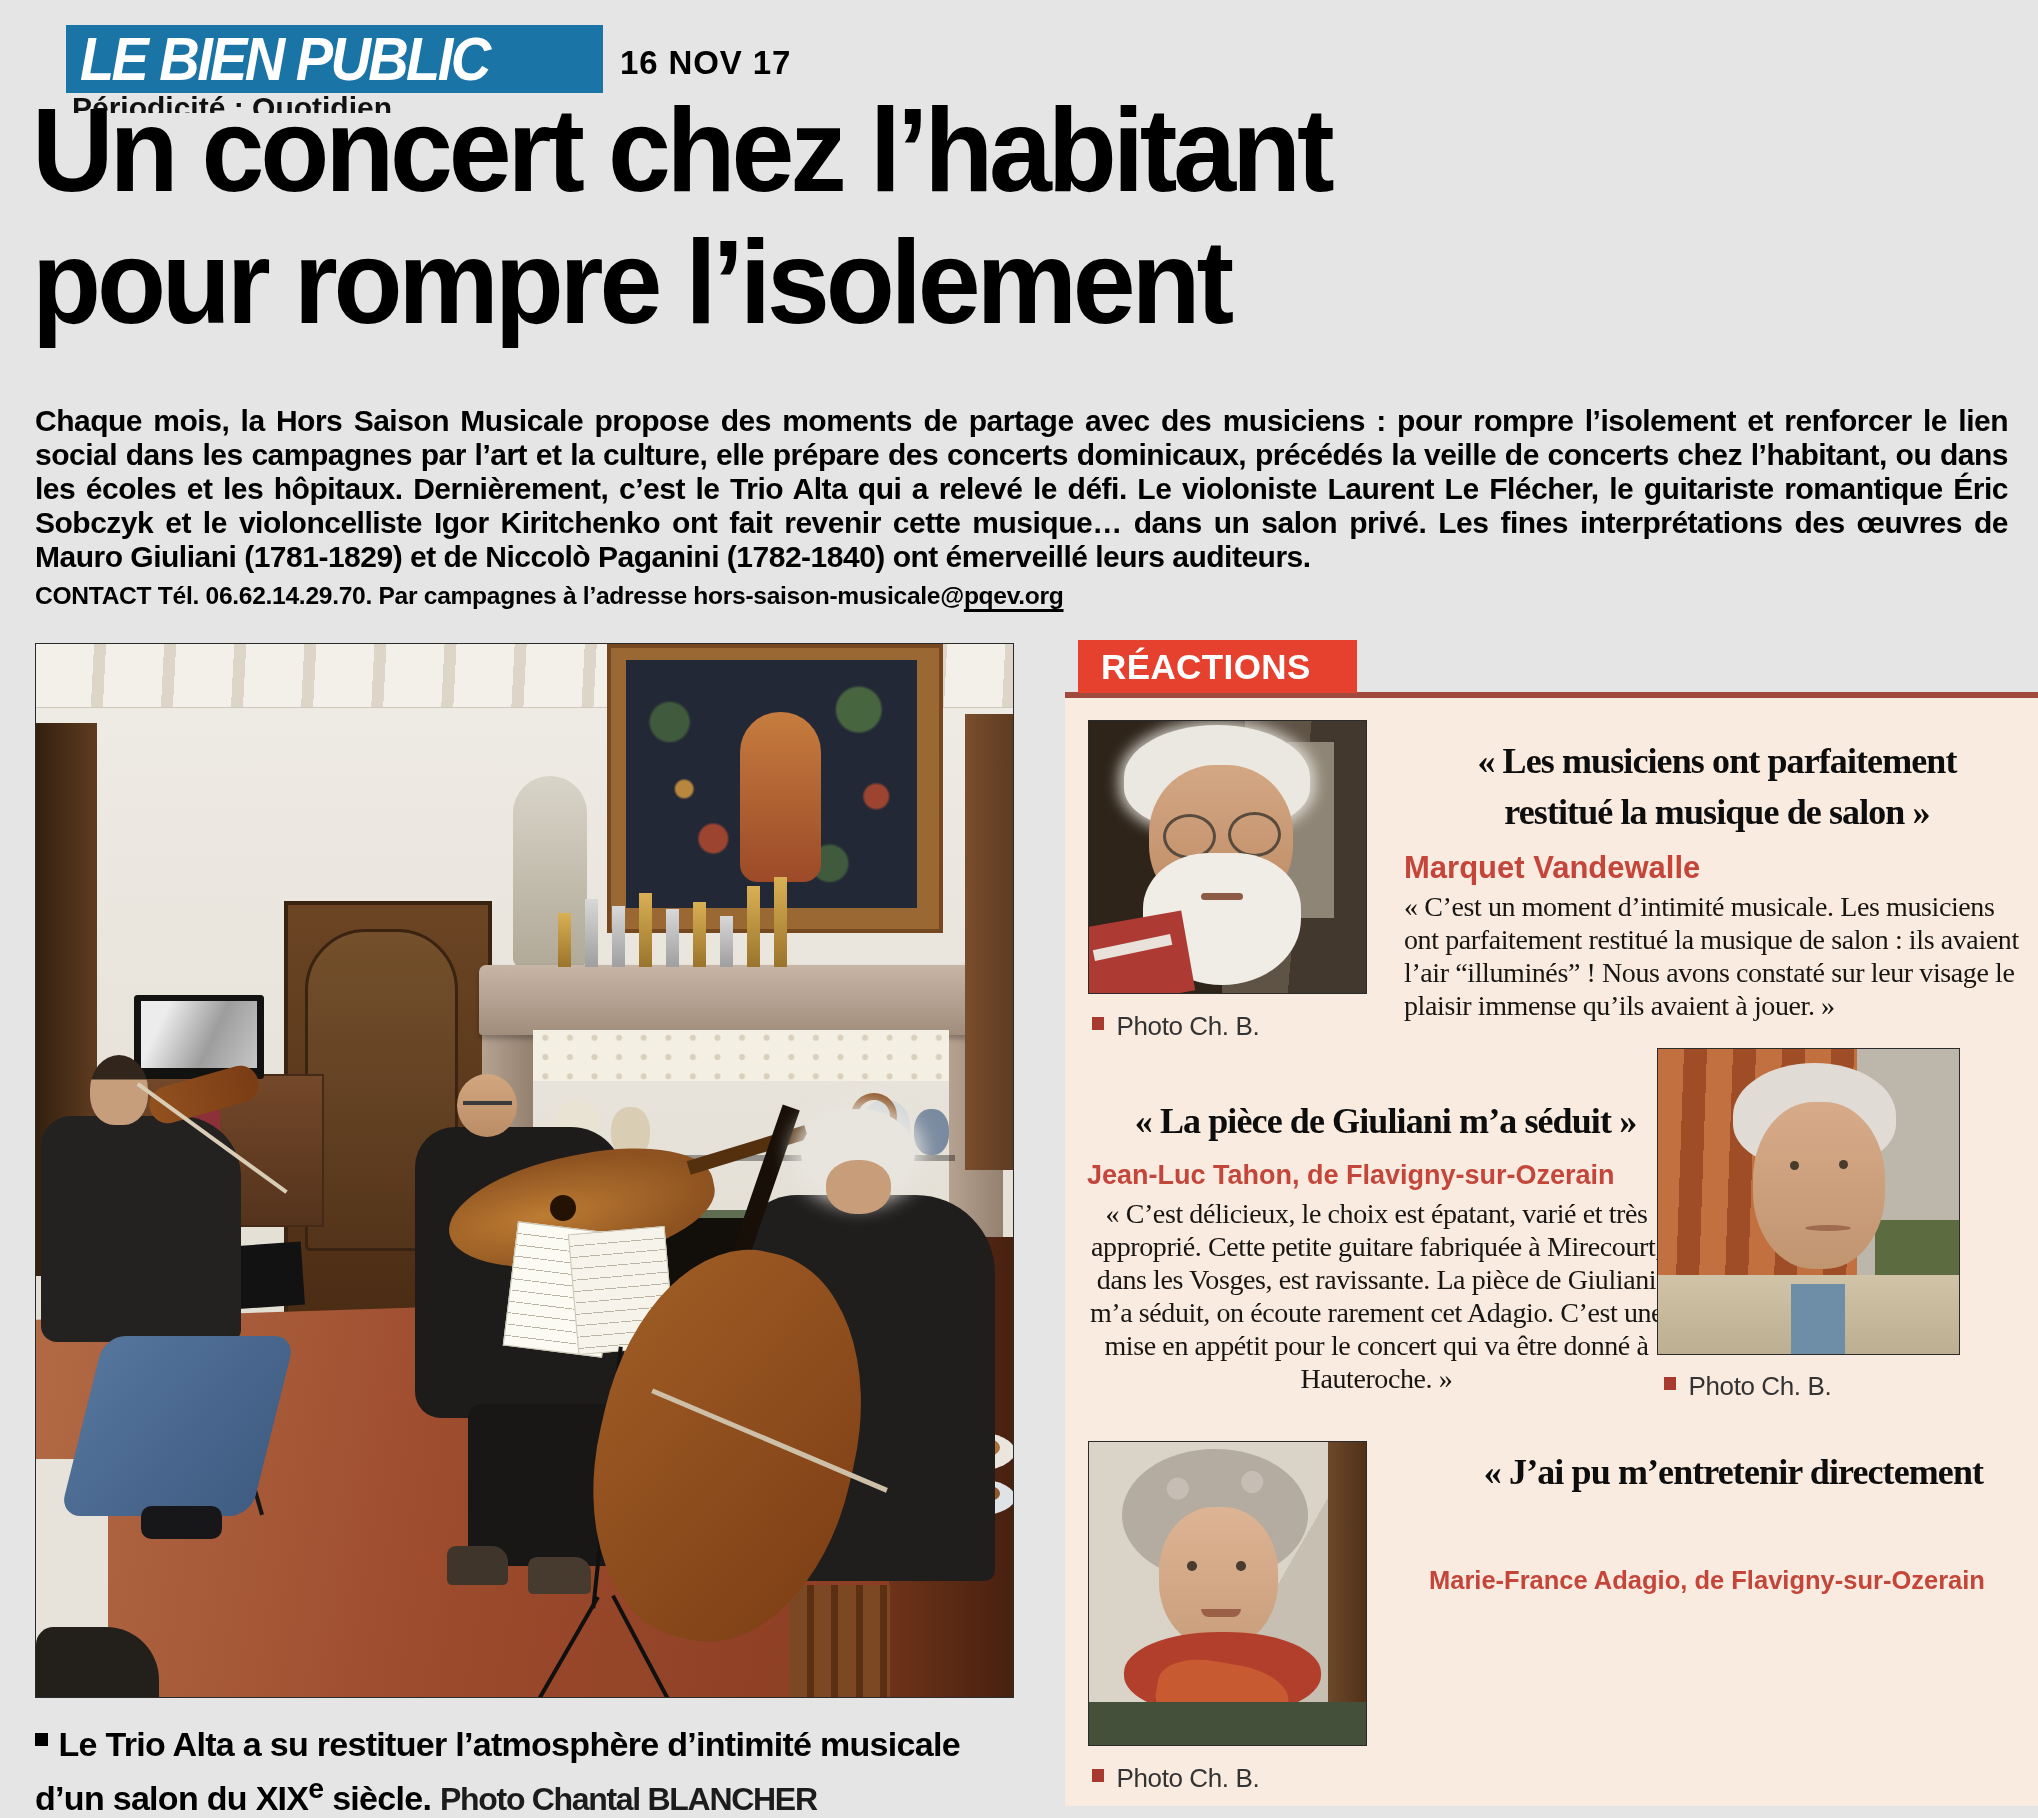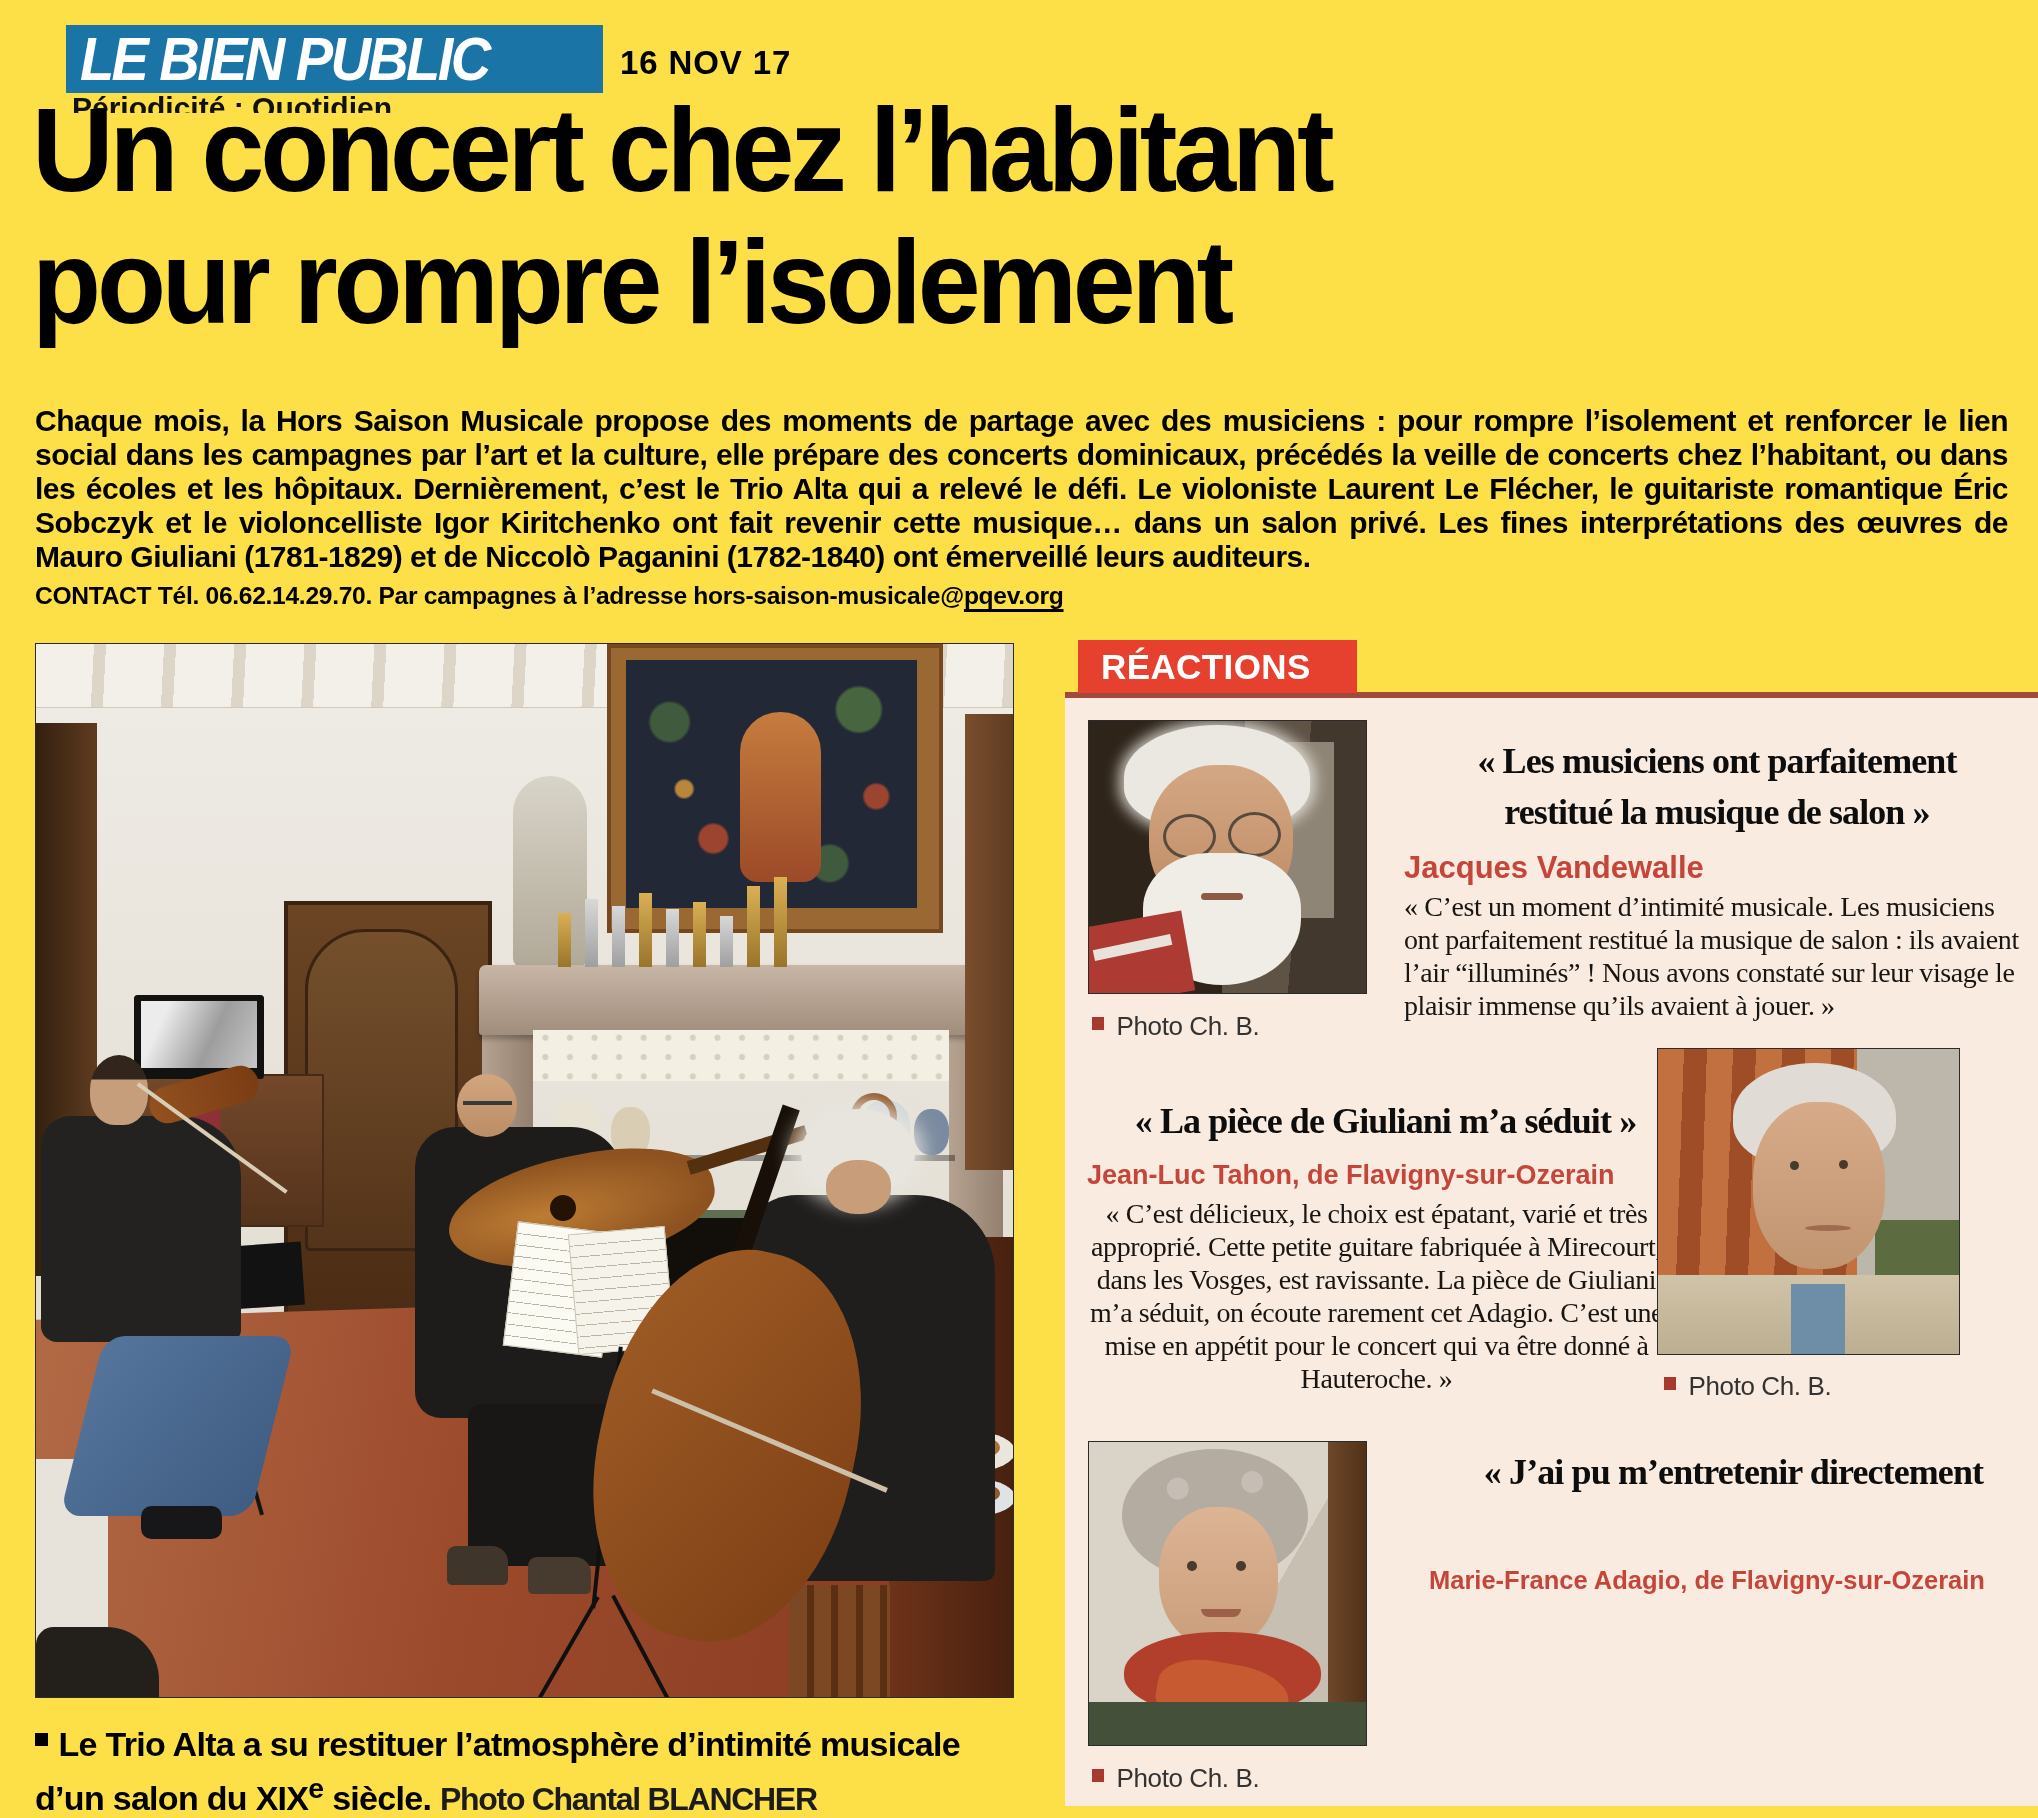--- a/index.html
+++ b/index.html
@@ -1,17 +1,17 @@
 <!DOCTYPE html>
 <html style="font-size:14px"><head>
 <meta charset="utf-8">
 <title>Le Bien Public — article</title>
 <style>
   html,body{margin:0;padding:0;background:#ffffff;}
-  .page{position:relative;width:2038px;height:1819px;background:#fde047;overflow:hidden;
+  .page{position:relative;width:2038px;height:1819px;background:#e5e5e5;overflow:hidden;
         font-family:"Liberation Sans",sans-serif;color:#000;}
   .abs{position:absolute;}
 
   
   .logo{left:66px;top:24.6px;width:537px;height:68px;background:#1b74a6;display:flex;align-items:center;}
   .logo-text{font-style:italic;font-weight:bold;font-size:56px;color:#ffffff;letter-spacing:-2.6px;
              padding-left:14px;transform:scaleY(1.08);white-space:nowrap;}
   .date{left:620px;top:44px;font-size:33px;font-weight:bold;letter-spacing:0.9px;white-space:nowrap;}
   .periodicity{left:72px;top:91px;width:562px;height:22px;overflow:hidden;font-size:30px;font-weight:bold;color:#111;}
 
@@ -310,21 +310,21 @@
     <div class="abs p1-red"></div>
     <div class="abs p1-stripe"></div>
   </div>
   <div class="abs pcap cap1">
     <span class="sq-red"></span><span>Photo Ch. B.</span>
   </div>
   <div class="abs rx-head center h1a">
     <div>« Les musiciens ont parfaitement</div>
     <div>restitué la musique de salon »</div>
   </div>
-  <div class="abs rx-name n1">Jacques Vandewalle</div>
+  <div class="abs rx-name n1">Marquet Vandewalle</div>
   <div class="abs rx-body b1">« C’est un moment d’intimité musicale. Les musiciens ont parfaitement restitué la musique de salon : ils avaient l’air “illuminés” ! Nous avons constaté sur leur visage le plaisir immense qu’ils avaient à jouer. »</div>
 
   <div class="abs rx-head h2a">
     <div>« La pièce de Giuliani m’a séduit »</div>
   </div>
   <div class="abs rx-name n2">Jean-Luc Tahon, de Flavigny-sur-Ozerain</div>
   <div class="abs rx-body b2">« C’est délicieux, le choix est épatant, varié et très approprié. Cette petite guitare fabriquée à Mirecourt, dans les Vosges, est ravissante. La pièce de Giuliani m’a séduit, on écoute rarement cet Adagio. C’est une mise en appétit pour le concert qui va être donné à Hauteroche. »</div>
   <div class="abs photo-side photo-p2">
     <div class="abs p2-curtain"></div>
     <div class="abs p2-wall"></div>

